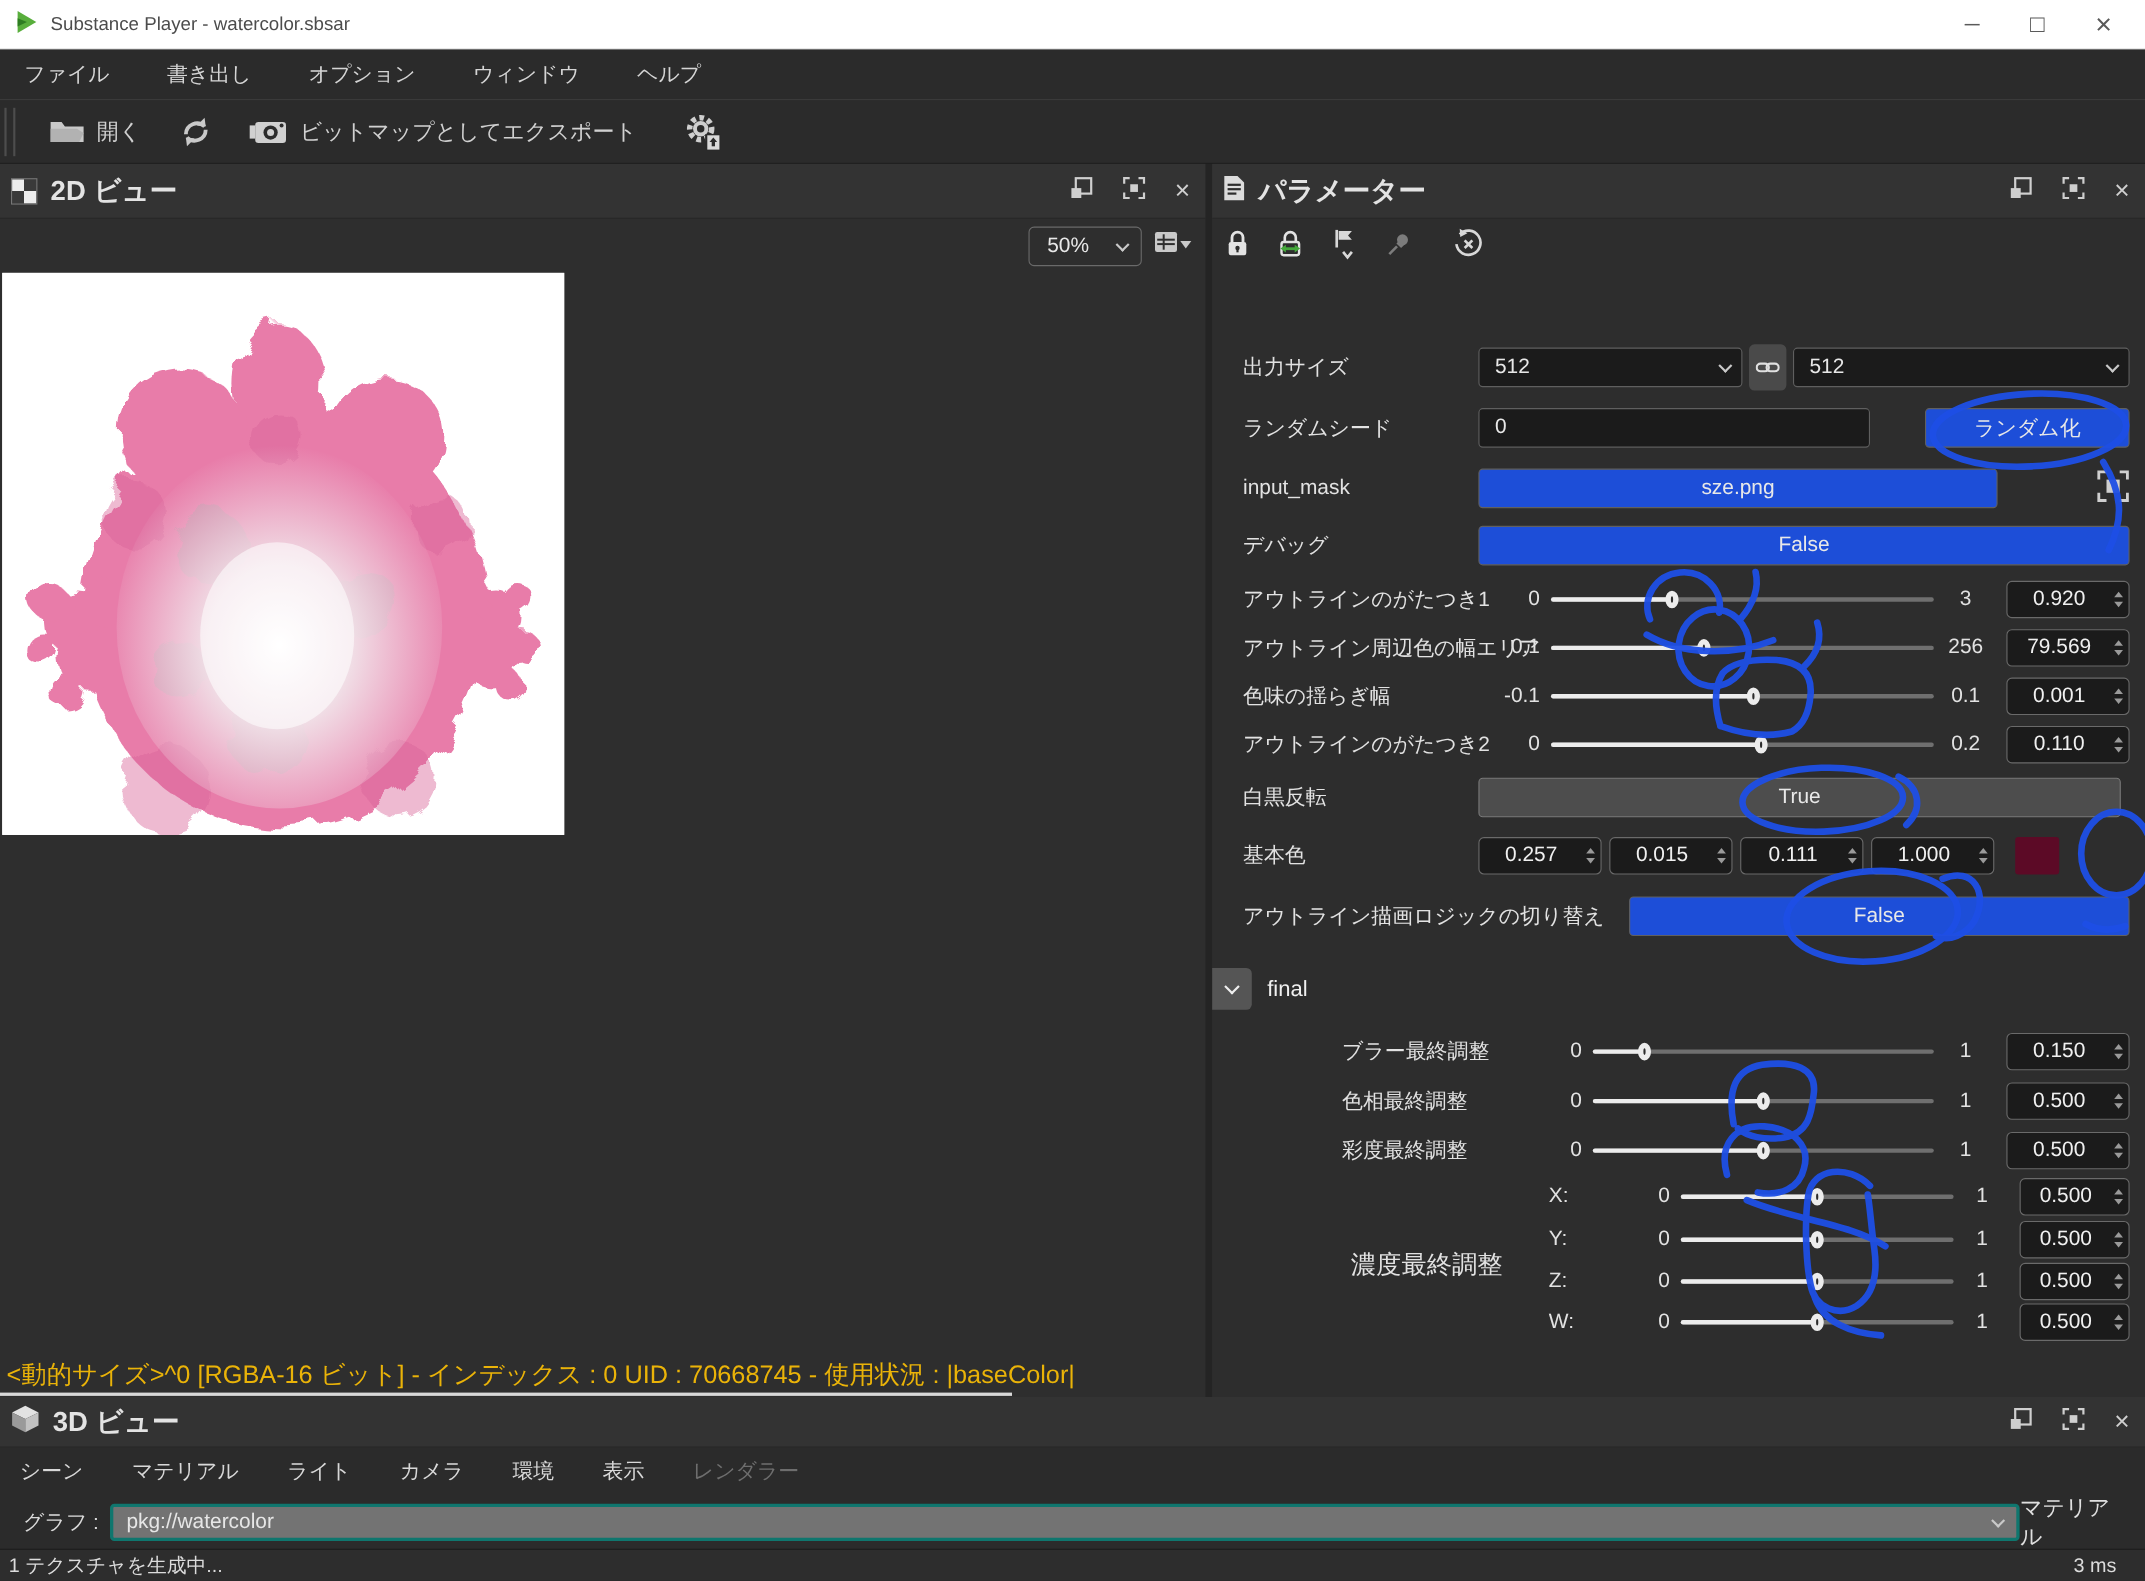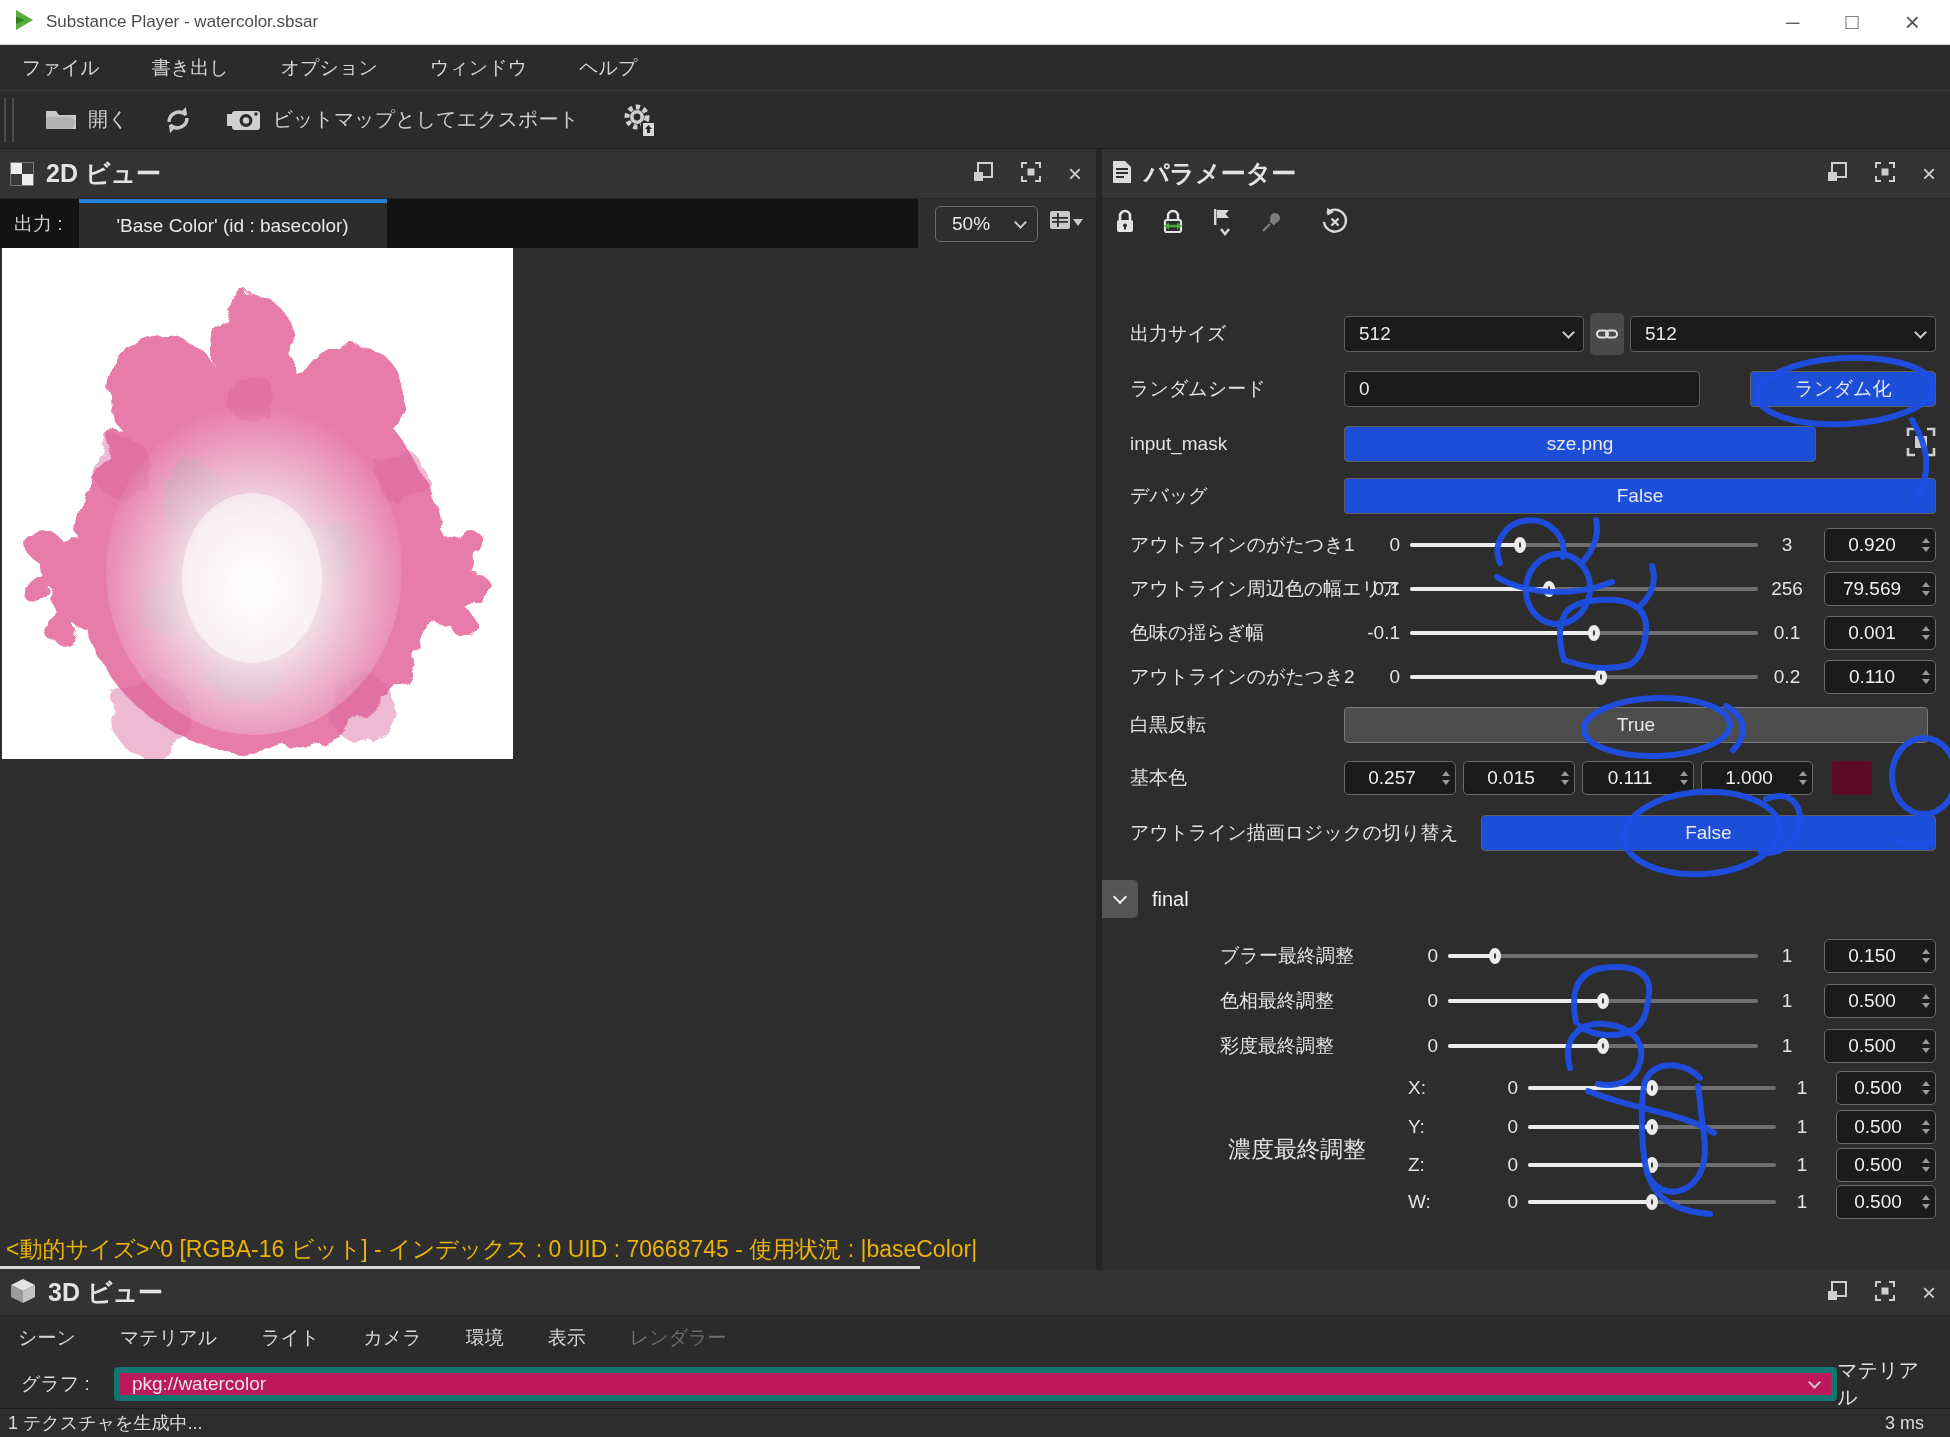--- a/index.html
+++ b/index.html
@@ -100,21 +100,21 @@
   .swatch { width:40px; height:34px; border-radius:3px; margin-left:12px; flex:none; }
   .grouplbl { position:absolute; left:126px; top:985px; color:#e2e2e2; font-size:23px; }
 
   
   #pane3d { left:0; top:1270px; width:1950px; height:138px; background:#2b2b2b; }
   #tabs3d { left:0; top:46px; width:1950px; height:44px; display:flex; align-items:center; gap:44px; padding-left:18px; }
   .tab3d { color:#d8d8d8; font-size:19px; }
   .tab3d.dis { color:#6e6e6e; }
   #graphrow { left:0; top:90px; width:1950px; height:48px; display:flex; align-items:center; }
   #graphlbl { color:#dadada; font-size:19px; padding-left:21px; white-space:nowrap; }
-  #graphdd { margin-left:24px; width:1748px; height:34px; background:#be185d; border:6px solid #0f766e;
+  #graphdd { margin-left:10px; width:1748px; height:34px; background:#737373; border:3px solid #0f766e;
              border-radius:4px; display:flex; align-items:center; color:#e6e6e6; font-size:19px; padding-left:12px; }
   #graphdd .chev { margin-left:auto; margin-right:12px; }
   #matlbl { margin-left:auto; padding-right:12px; color:#e0e0e0; font-size:20px; }
 
   
   #statusbar { left:0; top:1408px; width:1950px; height:29px; background:#2d2d2d;
                border-top:1px solid #1d1d1d; display:flex; align-items:center; }
   #statusmsg { color:#dcdcdc; font-size:18px; padding-left:8px; }
   #statustime { margin-left:auto; padding-right:26px; color:#dcdcdc; font-size:18px; }
 
@@ -205,24 +205,20 @@
               <path d="M15 2 H20 V7"></path>
               <path d="M20 15 V20 H15"></path>
               <path d="M7 20 H2 V15"></path>
               <rect x="7.5" y="7.5" width="7" height="7" fill="#cfcfcf" stroke="none"></rect>
             </svg>
         </span>
         <span class="phclose">×</span>
       </span>
     </div>
 
-    <div id="outrow" class="abs">
-      <span id="outlabel">出力 :</span>
-      <span id="outtab">'Base Color' (id : basecolor)</span>
-    </div>
     <div id="zoomdd" class="abs">
       <span>50%</span>
       <span class="chev"></span>
     </div>
     <span id="gridicon" class="abs">
       <svg width="36" height="26">
           <rect x="2" y="2" width="20" height="18" rx="2" fill="#c9c9c9"></rect>
           <rect x="4" y="8" width="16" height="1.8" fill="#2e2e2e"></rect>
           <rect x="4" y="12" width="16" height="1.8" fill="#2e2e2e"></rect>
           <rect x="9" y="4" width="1.8" height="14" fill="#2e2e2e"></rect>

